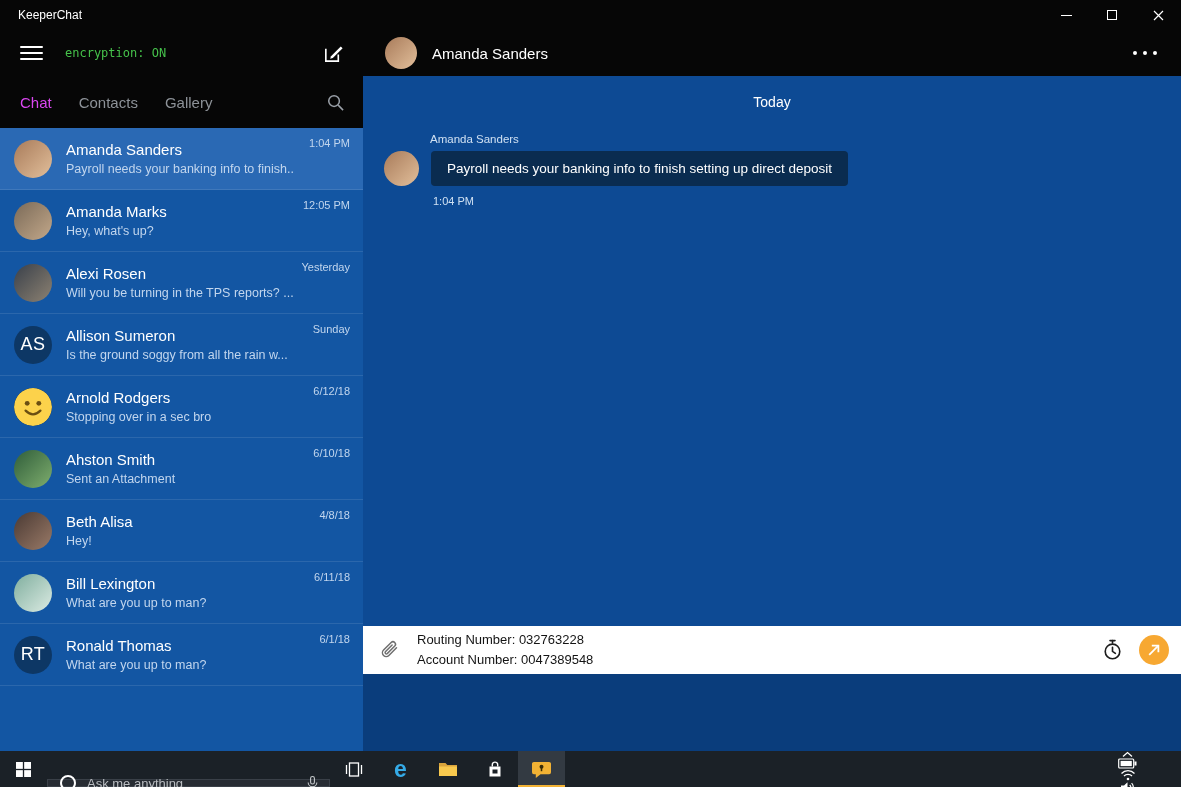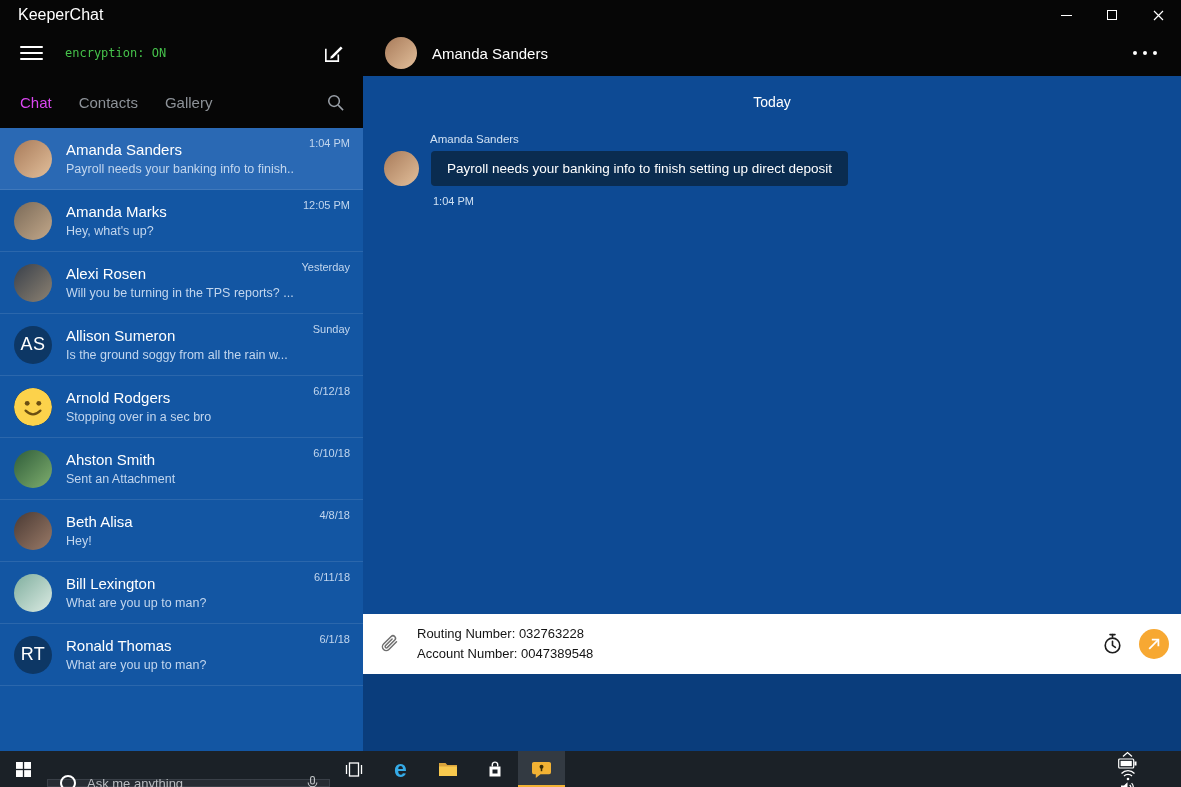--- a/index.html
+++ b/index.html
@@ -2,21 +2,21 @@
 <html><head>
 <meta charset="utf-8">
 <style>
   * { margin:0; padding:0; box-sizing:border-box; }
   html,body { width:1181px; height:787px; overflow:hidden; background:#000;
               font-family:"Liberation Sans", sans-serif; }
   .window { position:relative; width:1181px; height:787px; display:flex; flex-direction:column; }
 
   
   .titlebar { height:30px; background:#060606; display:flex; align-items:center; flex:0 0 auto; }
-  .titlebar .title { font-size:16px; color:#fff; margin-left:18px; flex:1; }
+  .titlebar .title { font-size:12px; color:#fff; margin-left:18px; flex:1; }
   .win-controls { display:flex; height:100%; }
   .wc { width:46px; height:100%; display:flex; align-items:center; justify-content:center; cursor:pointer; }
   .min-glyph { width:11px; height:1px; background:#fff; }
   .max-glyph { width:10px; height:10px; border:1px solid #fff; }
 
   
   .app-body { flex:1; display:flex; min-height:0; }
 
   
   .sidebar { width:363px; flex:0 0 auto; display:flex; flex-direction:column; background:#1356a3; }
@@ -54,21 +54,21 @@
 
   .messages { flex:1; position:relative; min-height:0; }
   .date-sep { text-align:center; color:#fff; font-size:14px; padding-top:18px; }
   .msg-group { position:absolute; left:21px; top:57px; }
   .msg-sender { font-size:11.5px; color:#cfe0f2; margin-left:46px; margin-bottom:6px; }
   .msg-row { display:flex; align-items:center; gap:12px; }
   .msg-avatar { width:35px; height:35px; border-radius:50%; flex:0 0 auto; }
   .bubble { background:#0a2c50; color:#fff; font-size:13.5px; padding:10px 16px; border-radius:4px; white-space:nowrap; }
   .msg-time { font-size:11px; color:#cfe0f2; margin-left:49px; margin-top:9px; }
 
-  .composer { height:60px; background:#fff; display:flex; align-items:center; padding:0 12px 0 16px; flex:0 0 auto; }
+  .composer { height:48px; background:#fff; display:flex; align-items:center; padding:0 12px 0 16px; flex:0 0 auto; }
   .composer-text { flex:1; margin-left:17px; font-size:13px; color:#141414; line-height:1.55; cursor:text; }
   .timer-btn { margin-right:15px; }
   .send-btn { width:30px; height:30px; border-radius:50%; background:#f7a832; display:flex;
               align-items:center; justify-content:center; cursor:pointer; flex:0 0 auto; }
   .bottom-strip { height:77px; background:#0a3d7c; flex:0 0 auto; }
 
   
   .taskbar { height:36px; background:#1b2127; display:flex; align-items:stretch; flex:0 0 auto; }
   .tb-btn { width:47px; display:flex; align-items:center; justify-content:center; cursor:pointer; }
   .tb-btn.active-app { background:#333a42; box-shadow:inset 0 -2px 0 #f2b234; }

